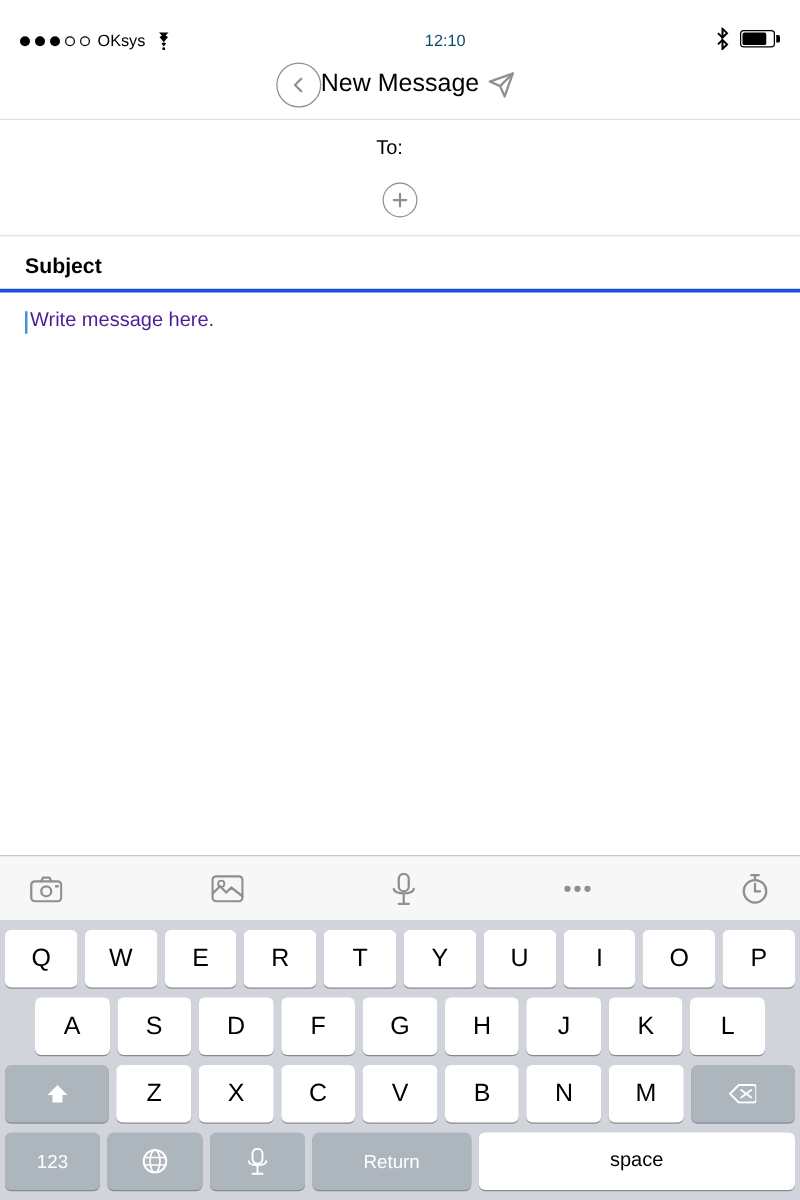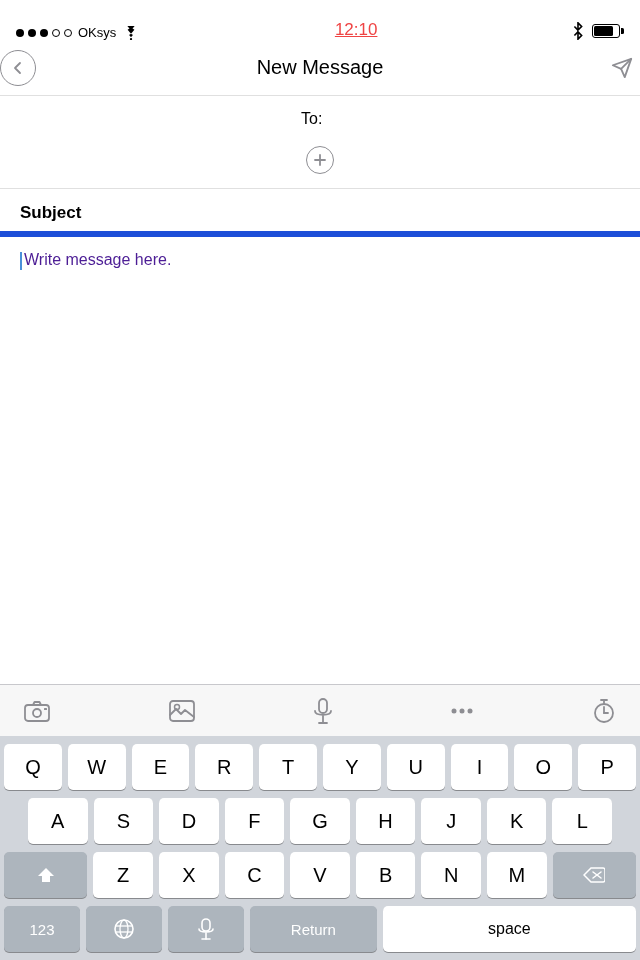--- a/index.html
+++ b/index.html
@@ -27,21 +27,21 @@
       gap: 6px;
       font-size: 13px;
       color: #000;
     }
     .signal-dots {
       display: flex; gap: 4px; align-items: center;
     }
     .dot { width: 8px; height: 8px; border-radius: 50%; }
     .dot.filled { background: #000; }
     .dot.empty { background: transparent; border: 1.5px solid #000; }
-    .status-center { font-size: 17px; font-weight: 400; color: #ef4444; text-decoration: underline; }
+    .status-center { font-size: 13px; font-weight: 400; color: #0c4a6e; }
     .status-right {
       display: flex; align-items: center; gap: 8px;
     }
     .battery {
       display: flex; align-items: center;
     }
     .battery-body {
       width: 28px; height: 14px;
       border: 1.5px solid #000;
       border-radius: 3px;
@@ -58,21 +58,21 @@
       width: 3px; height: 6px;
       background: #000;
       border-radius: 0 1.5px 1.5px 0;
       margin-left: 1px;
     }
 
     
     .nav-bar {
       display: flex;
       align-items: center;
-      justify-content: space-between;
+      justify-content: center;
       padding: 0 0;
       height: 56px;
       border-bottom: 1px solid #e0e0e0;
       background: #fff;
     }
     .nav-back {
       width: 36px; height: 36px;
       border: 1.5px solid #8e8e93;
       border-radius: 50%;
       display: flex; align-items: center; justify-content: center;
@@ -124,21 +124,21 @@
       border-radius: 50%;
       display: flex; align-items: center; justify-content: center;
       cursor: pointer;
       color: #8e8e93;
       font-size: 18px;
       font-weight: 300;
     }
 
     .subject-row {
       padding: 14px 20px 8px 20px;
-      border-bottom: 6px solid #1d4ed8;
+      border-bottom: 3px solid #1d4ed8;
     }
     .subject-label {
       font-size: 17px;
       font-weight: 700;
       color: #000;
     }
 
     .message-row {
       padding: 14px 20px;
       min-height: 180px;

